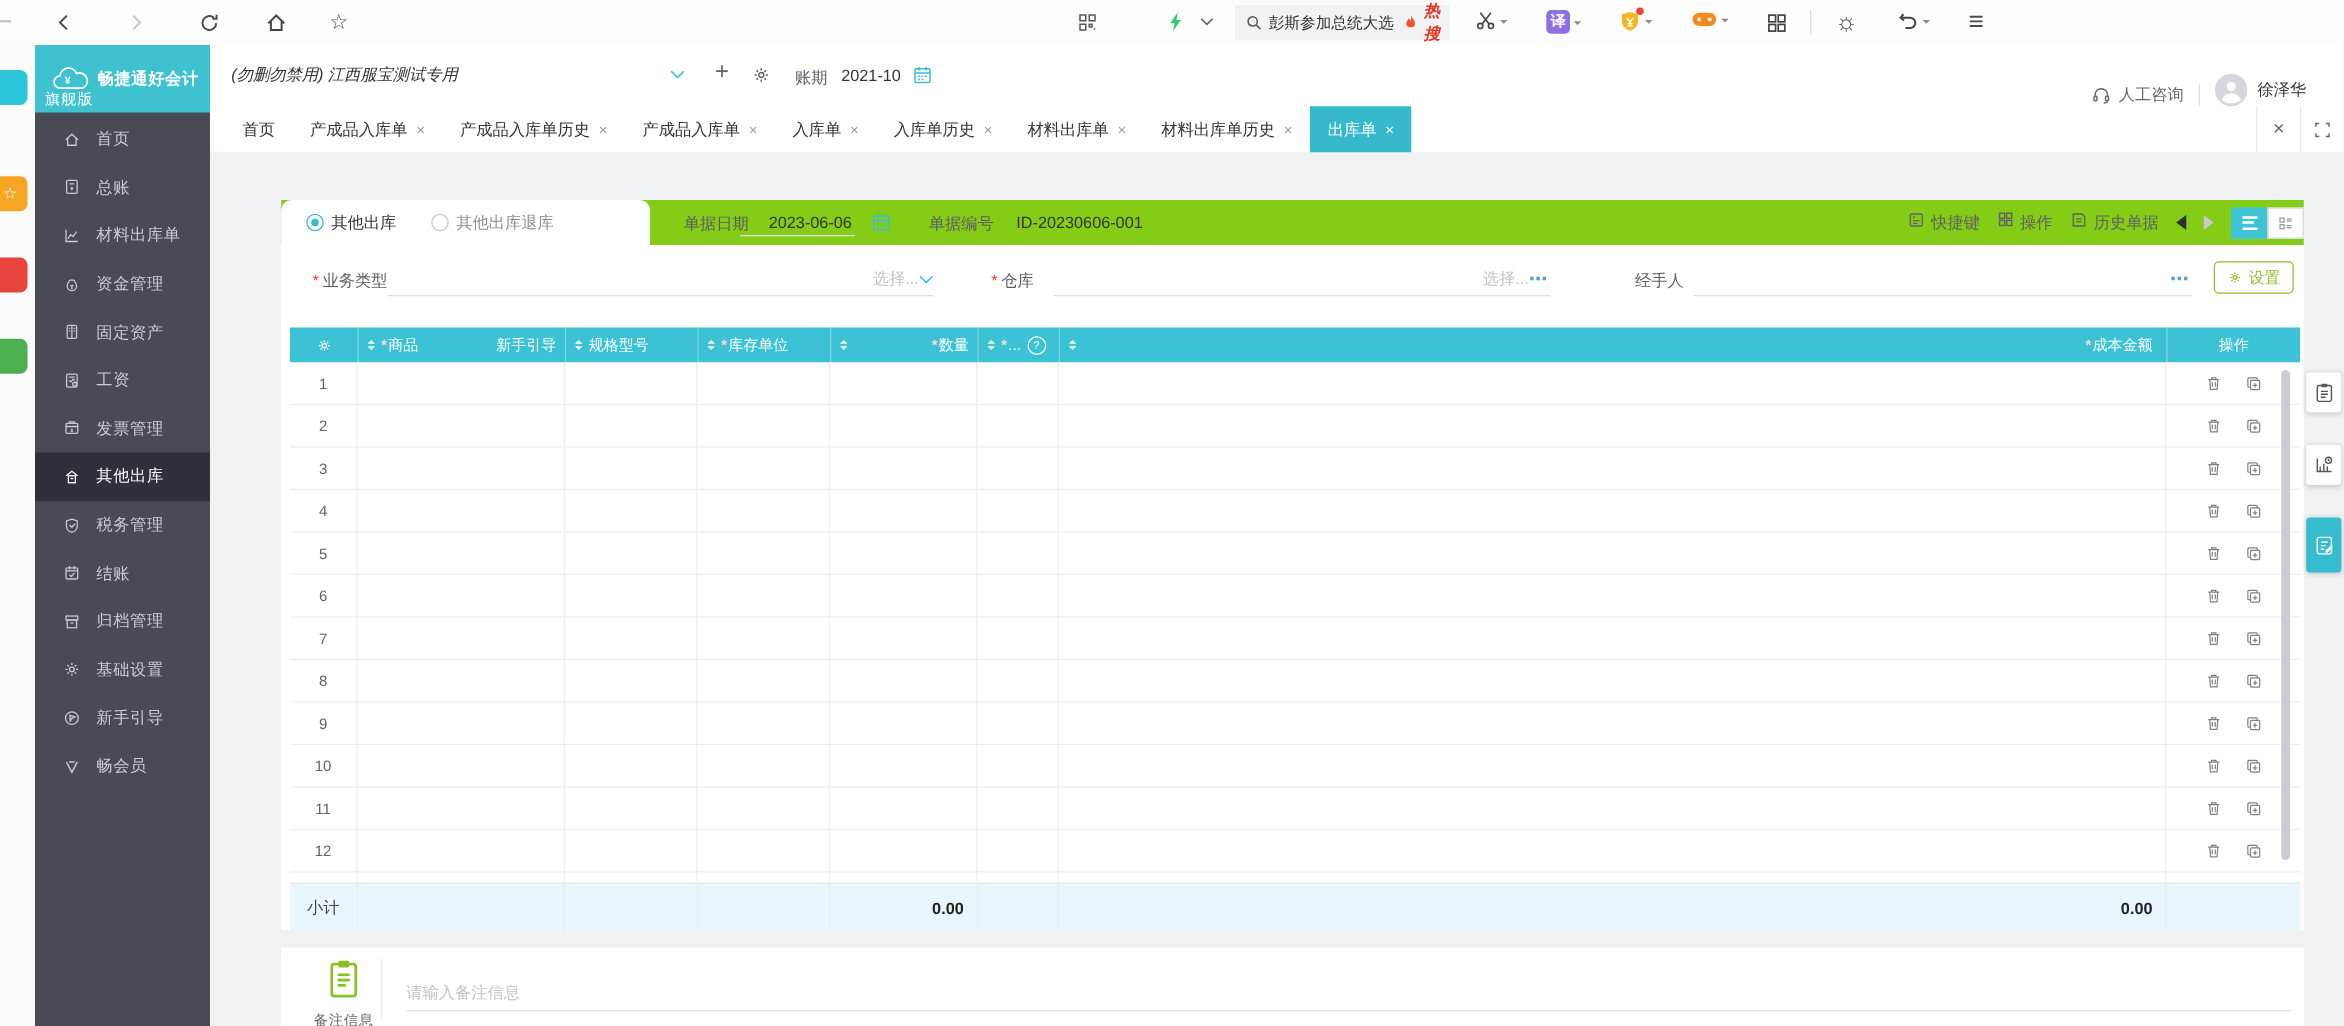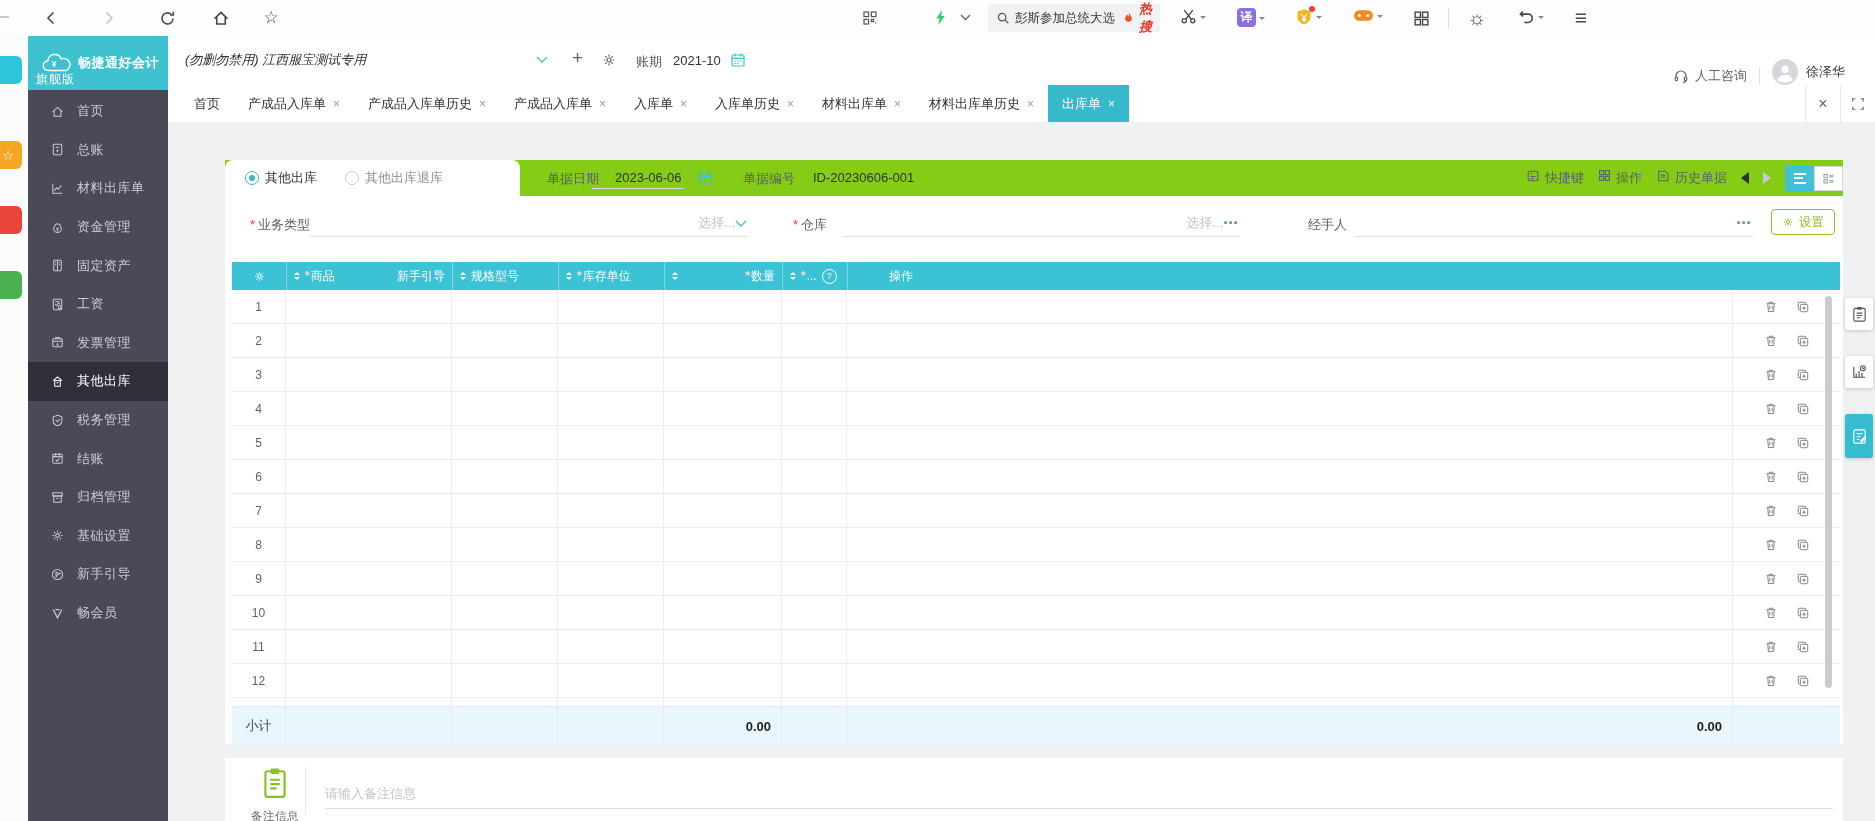--- a/index.html
+++ b/index.html
@@ -615,20 +615,27 @@
               <span><span class="hreq">*</span><span>数量</span></span>
             </div>
             <div class="hc c5">
               <span class="sort">
                   <i class="up"></i>
                   <i class="dn"></i>
                 </span>
               <span><span class="hreq">*</span><span>...</span></span>
               <span class="help-c">?</span>
             </div>
+            <div class="hc c6 spread">
+              <span class="sort">
+                  <i class="up"></i>
+                  <i class="dn"></i>
+                </span>
+              <span style="padding-right:4px"><span class="hreq">*</span><span>成本金额</span></span>
+            </div>
             <div class="hc c7" style="justify-content:center">
               <span>操作</span>
             </div>
           </div>
 
           <div class="gbody" id="tbody">
   <div class="trow">
     <div class="c c0 rownum">1</div>
     <div class="c c1"></div>
     <div class="c c2"></div>

